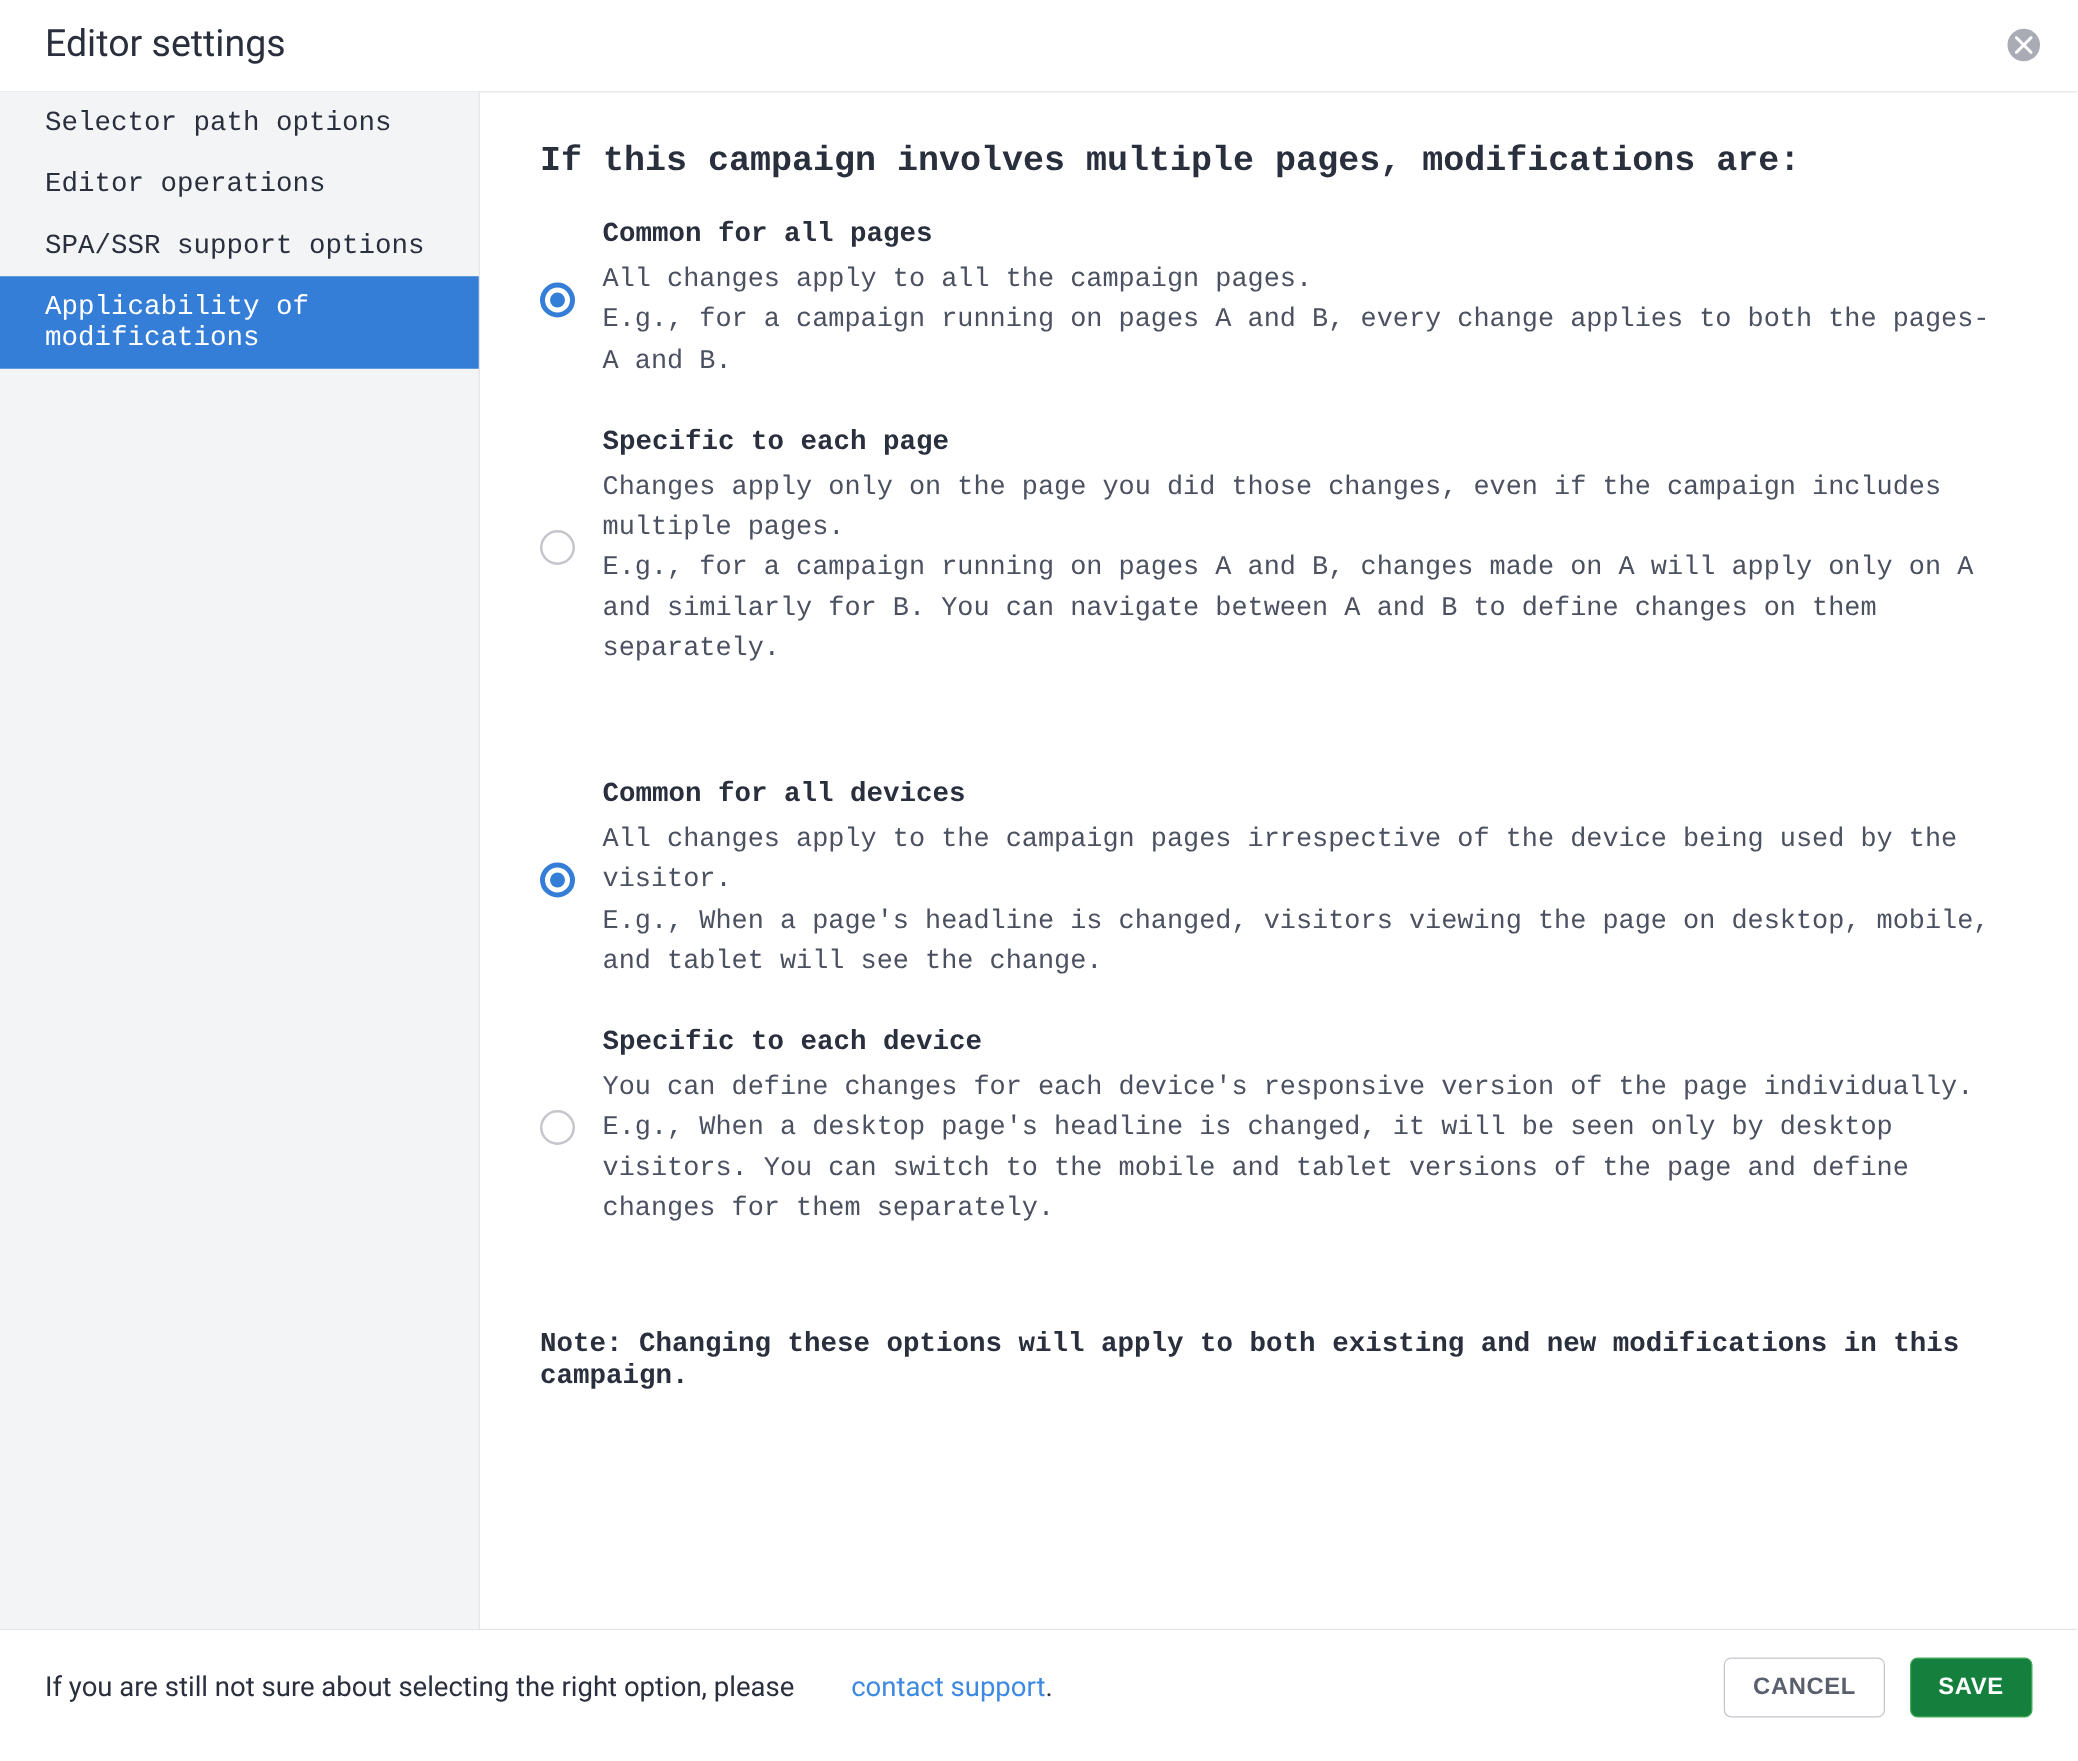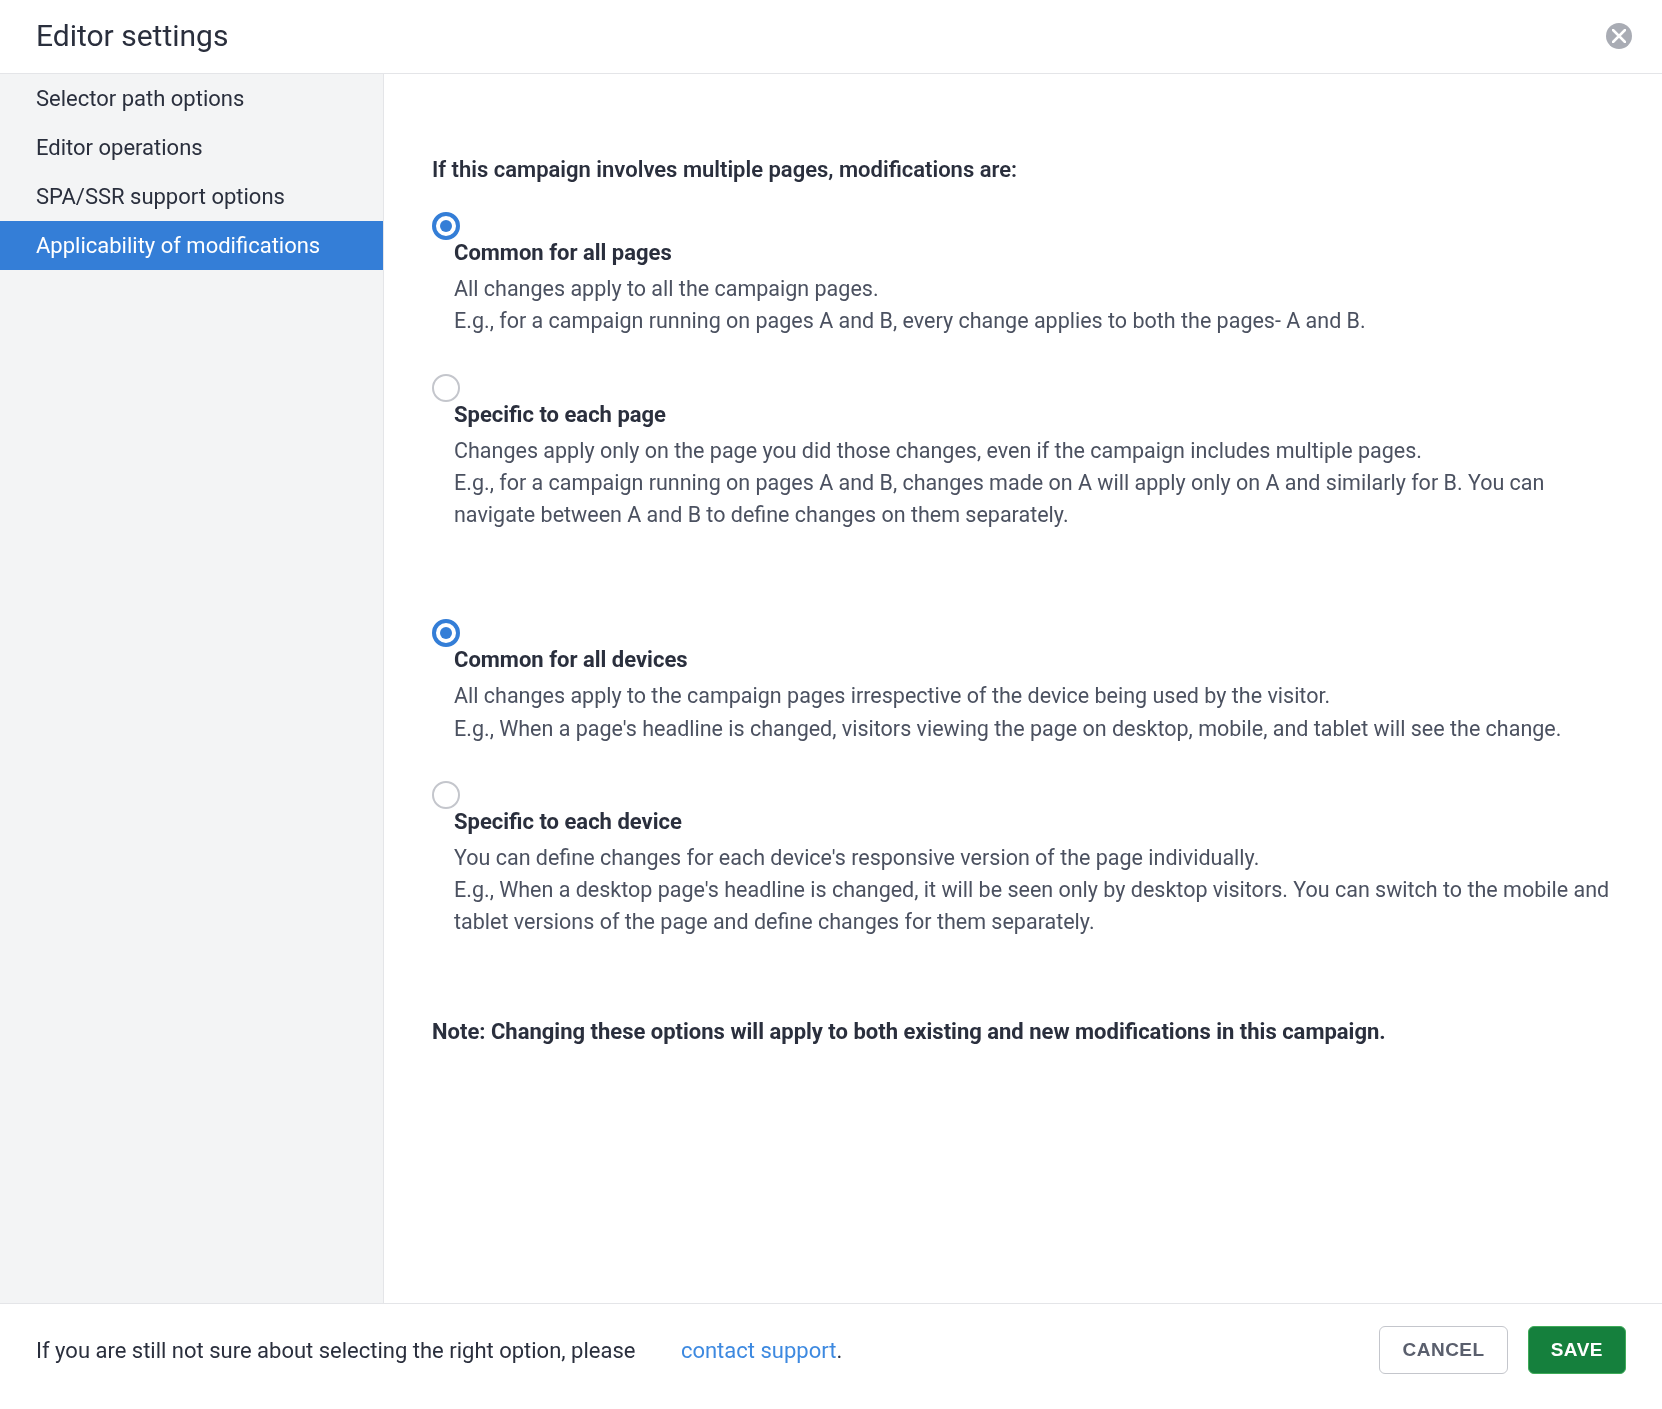--- a/index.html
+++ b/index.html
@@ -36,20 +36,21 @@
       cursor: pointer;
       border: none;
     }
     .close-btn svg {
       width: 14px;
       height: 14px;
     }
     .body {
       display: flex;
       min-height: calc(100vh - 180px);
+      font-family: Liberation Mono, monospace;
     }
     .sidebar {
       width: 384px;
       background: #f3f4f5;
       border-right: 1px solid #e4e5e8;
       flex-shrink: 0;
     }
     .sidebar-item {
       padding: 12px 18px 12px 36px;
       font-size: 22px;
@@ -64,31 +65,29 @@
       flex: 1;
       padding: 40px 46px 30px 48px;
     }
     .main-title {
       font-size: 26px;
       font-weight: 700;
       color: #2a2f3d;
       margin-bottom: 34px;
     }
     .section-label {
-      font-size: 22px;
+      font-size: 28px;
       font-weight: 600;
       color: #2a2f3d;
       margin-bottom: 30px;
-      margin-top: 43px;
     }
     .radio-row {
       display: flex;
-      align-items: flex-start;
+      align-items: center;
       margin-bottom: 36px;
-      flex-direction: column;
     }
     .radio-outer {
       width: 28px;
       height: 28px;
       border-radius: 50%;
       display: flex;
       align-items: center;
       justify-content: center;
       flex-shrink: 0;
       cursor: pointer;

